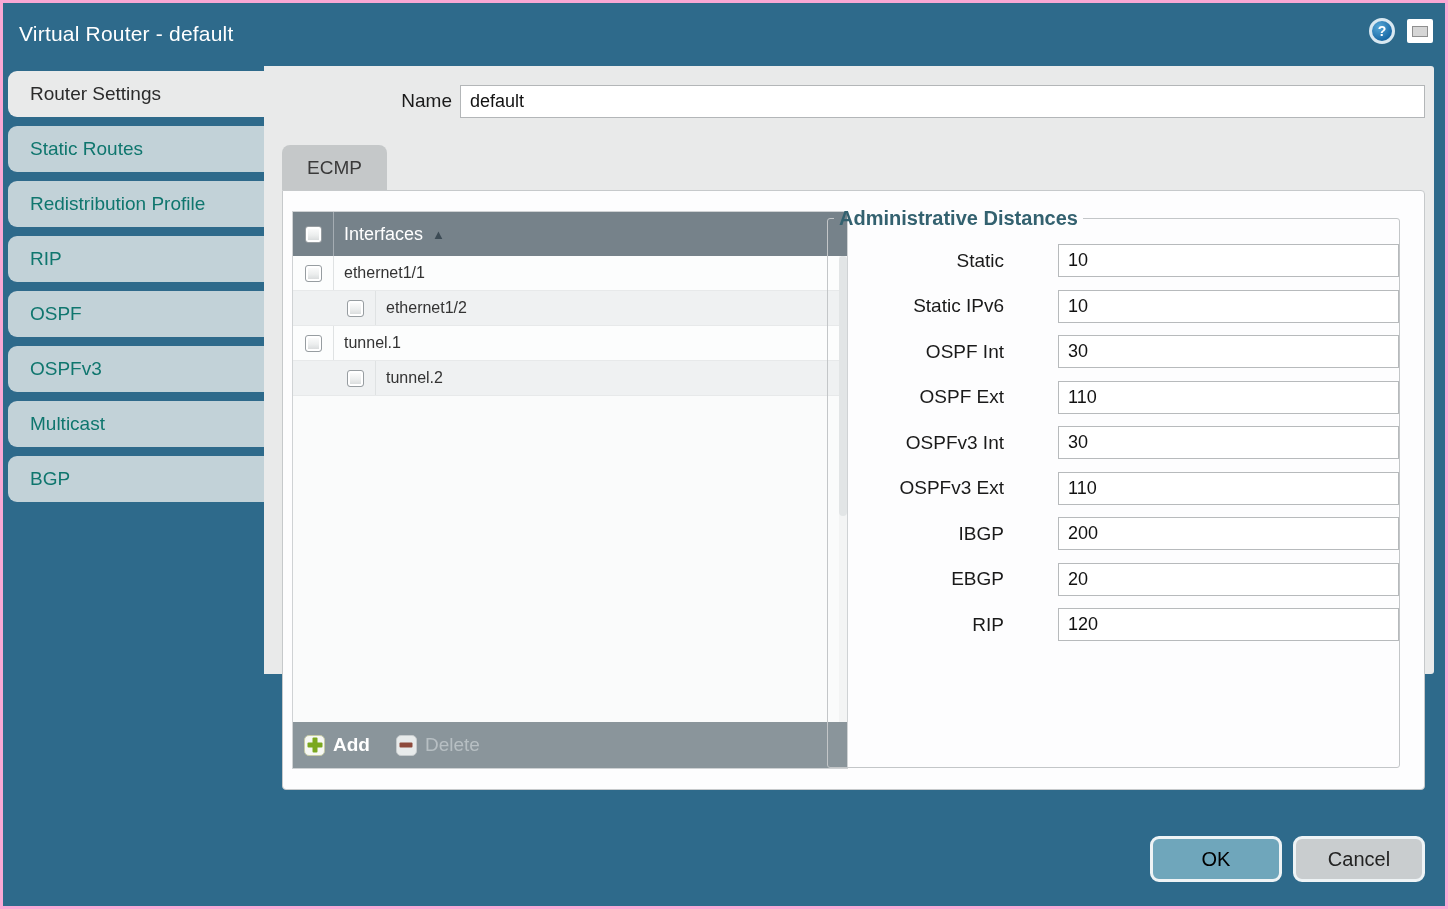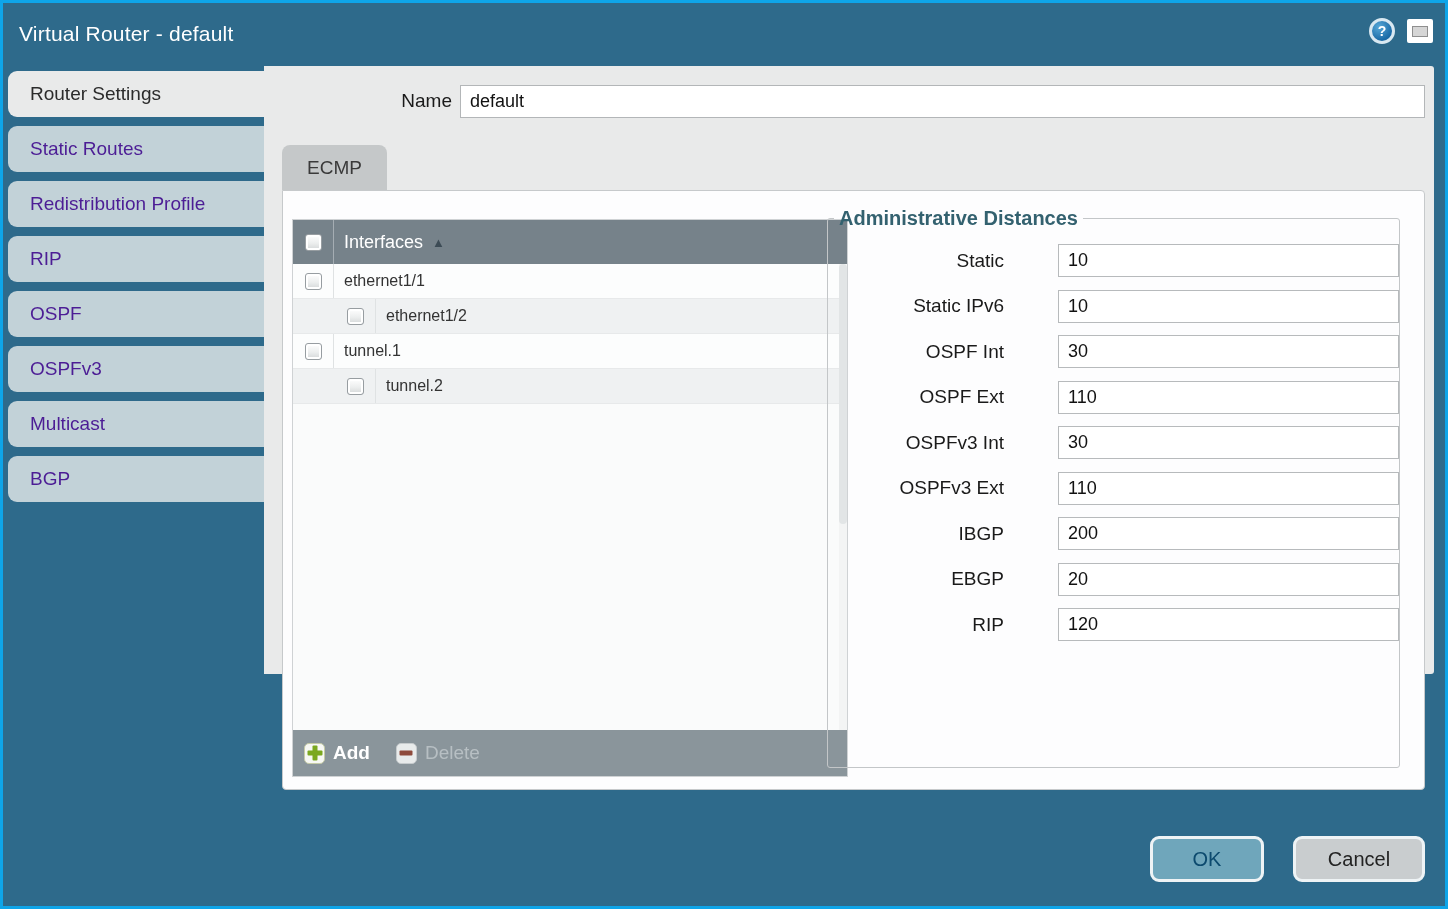--- a/index.html
+++ b/index.html
@@ -5,21 +5,21 @@
   * { box-sizing: border-box; margin: 0; padding: 0; }
   html, body { width: 1448px; height: 909px; }
   body {
     font-family: "Liberation Sans", sans-serif;
     background: #0f0f0f;
   }
   .dialog {
     position: relative;
     width: 1448px; height: 909px;
     background: #2e6a8b;
-    border: 3px solid #0ea5e9;
+    border: 3px solid #f9a8d4;
     overflow: hidden;
   }
 
   
   .titlebar {
     position: absolute; left: 0; top: 0; right: 0; height: 62px;
     display: flex; align-items: center; padding: 0 16px;
   }
   .title { color: #ffffff; font-size: 21px; letter-spacing: .2px; }
   .titlebar-icons { position: absolute; right: 12px; top: 15px; display: flex; align-items: center; gap: 12px; }
@@ -34,21 +34,21 @@
   .window-icon {
     width: 26px; height: 24px; background: #ffffff; border-radius: 2px;
     display: flex; align-items: center; justify-content: center; cursor: pointer;
   }
   .window-icon-inner { width: 16px; height: 11px; background: #d6d6d6; border: 1px solid #8f8f8f; }
 
   
   .sidebar { position: absolute; left: 5px; top: 68px; width: 256px; }
   .side-tab {
     height: 46px; line-height: 46px; margin-bottom: 9px;
-    background: #c2d2d8; color: #4c1d95;
+    background: #c2d2d8; color: #0f766e;
     font-size: 19px; padding-left: 22px;
     border-radius: 9px 0 0 9px;
     cursor: pointer; white-space: nowrap; overflow: hidden;
   }
   .side-tab.active {
     background: #e9eaea; color: #2b2b2b; width: 258px; position: relative; z-index: 3;
     border-radius: 9px 0 0 9px;
   }
 
   
@@ -74,21 +74,21 @@
   .tab.inactive { background: #c5c8c9; color: #3a3a3a; height: 45px; }
 
   
   .panel {
     position: absolute; left: 18px; top: 124px; width: 1143px; height: 600px;
     background: #fdfdfe; border: 1px solid #c6c9cb; border-radius: 0 4px 4px 4px; z-index: 1;
   }
 
   
   .iface-table {
-    position: absolute; left: 9px; top: 28px; width: 556px; height: 558px;
+    position: absolute; left: 9px; top: 20px; width: 556px; height: 558px;
     border: 1px solid #cfd2d4; display: flex; flex-direction: column; background: #fafbfb;
   }
   .iface-header { height: 44px; background: #76828a; display: flex; align-items: stretch; flex: none; }
   .iface-header .cb-cell { border-right: 1px solid rgba(255,255,255,.35); }
   .cb-cell { width: 41px; flex: none; display: flex; align-items: center; justify-content: center; }
   .checkbox {
     width: 17px; height: 17px; border: 1px solid #979da1; border-radius: 3px;
     background: linear-gradient(180deg, #ffffff 0%, #eceeee 55%, #d3d6d7 100%);
     box-shadow: inset 0 0 0 2px #fff;
     cursor: pointer;
@@ -132,21 +132,21 @@
     width: 341px; height: 33px; border: 1px solid #b7babc; background: #fff;
     font-size: 18px; padding: 0 9px; color: #111; font-family: "Liberation Sans", sans-serif; outline: none;
   }
 
   
   .btn {
     position: absolute; top: 833px; height: 46px; border-radius: 9px;
     border: 3px solid #eef3f5; font-size: 20px; cursor: pointer;
     font-family: "Liberation Sans", sans-serif;
   }
-  .btn.ok { left: 1147px; width: 114px; background: #6fa6bb; color: #0c4a6e; }
+  .btn.ok { left: 1147px; width: 132px; background: #6fa6bb; color: #000000; }
   .btn.cancel { left: 1290px; width: 132px; background: #c9cdcf; color: #232323; }
 </style>
 </head>
 <body>
 
 <div class="dialog">
 
   <div class="titlebar">
     <span class="title">Virtual Router - default</span>
     <span class="titlebar-icons">

